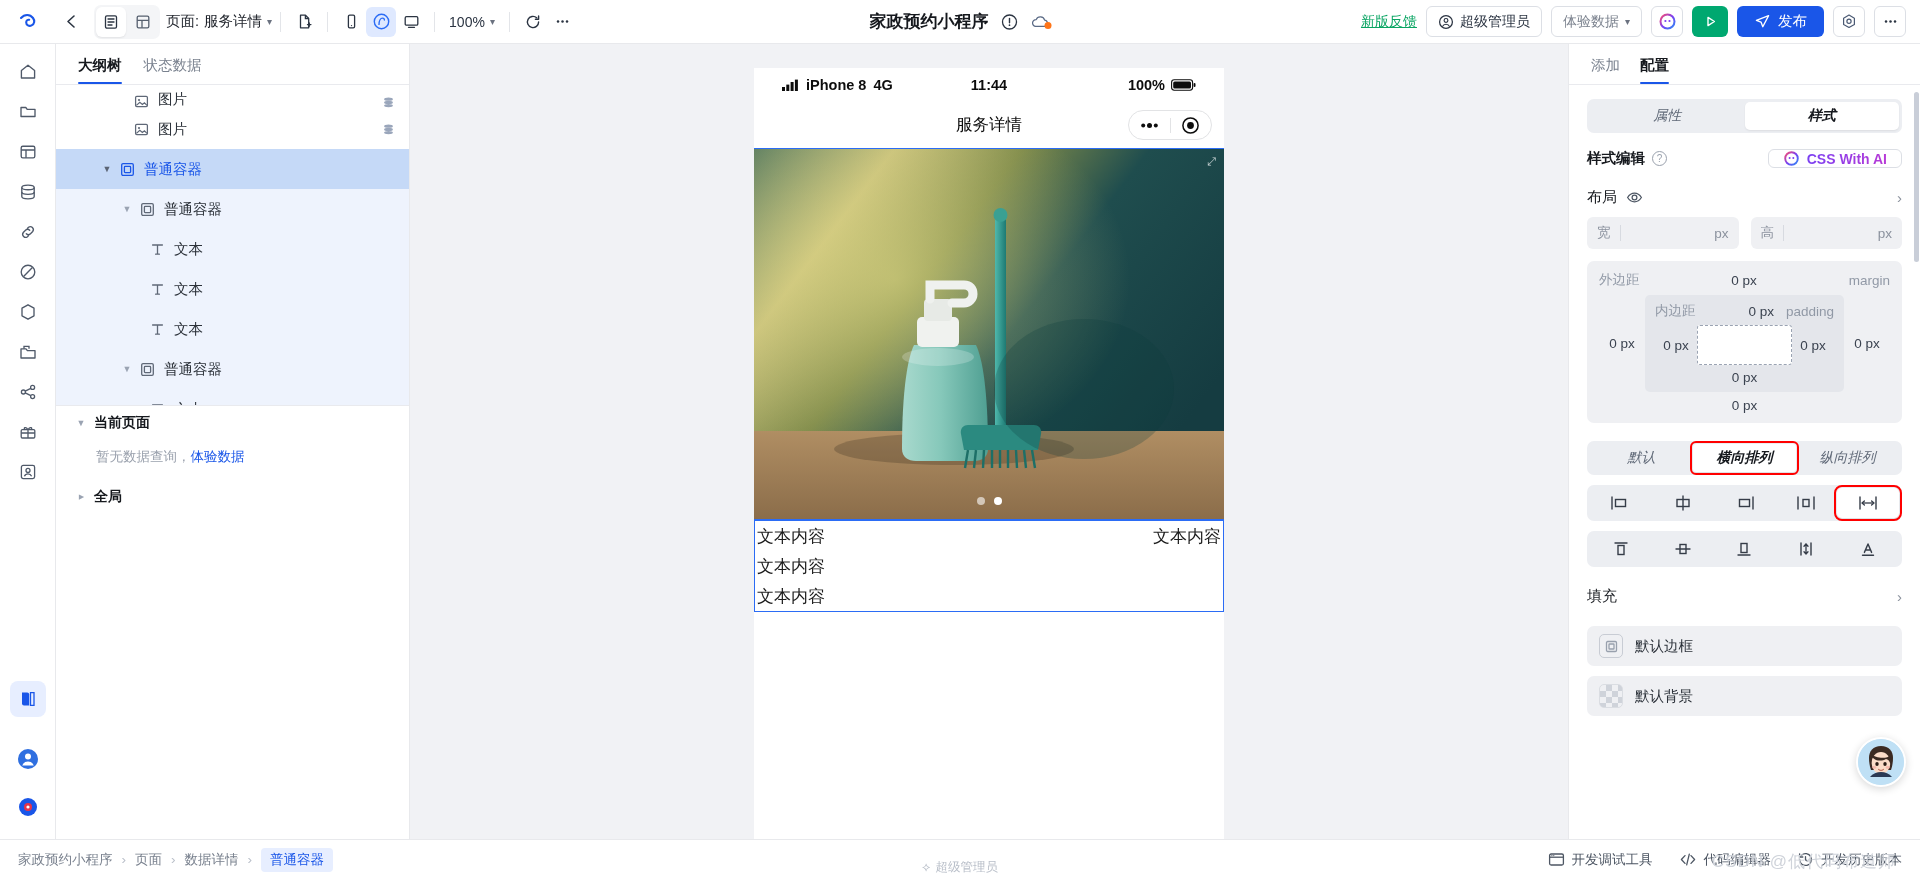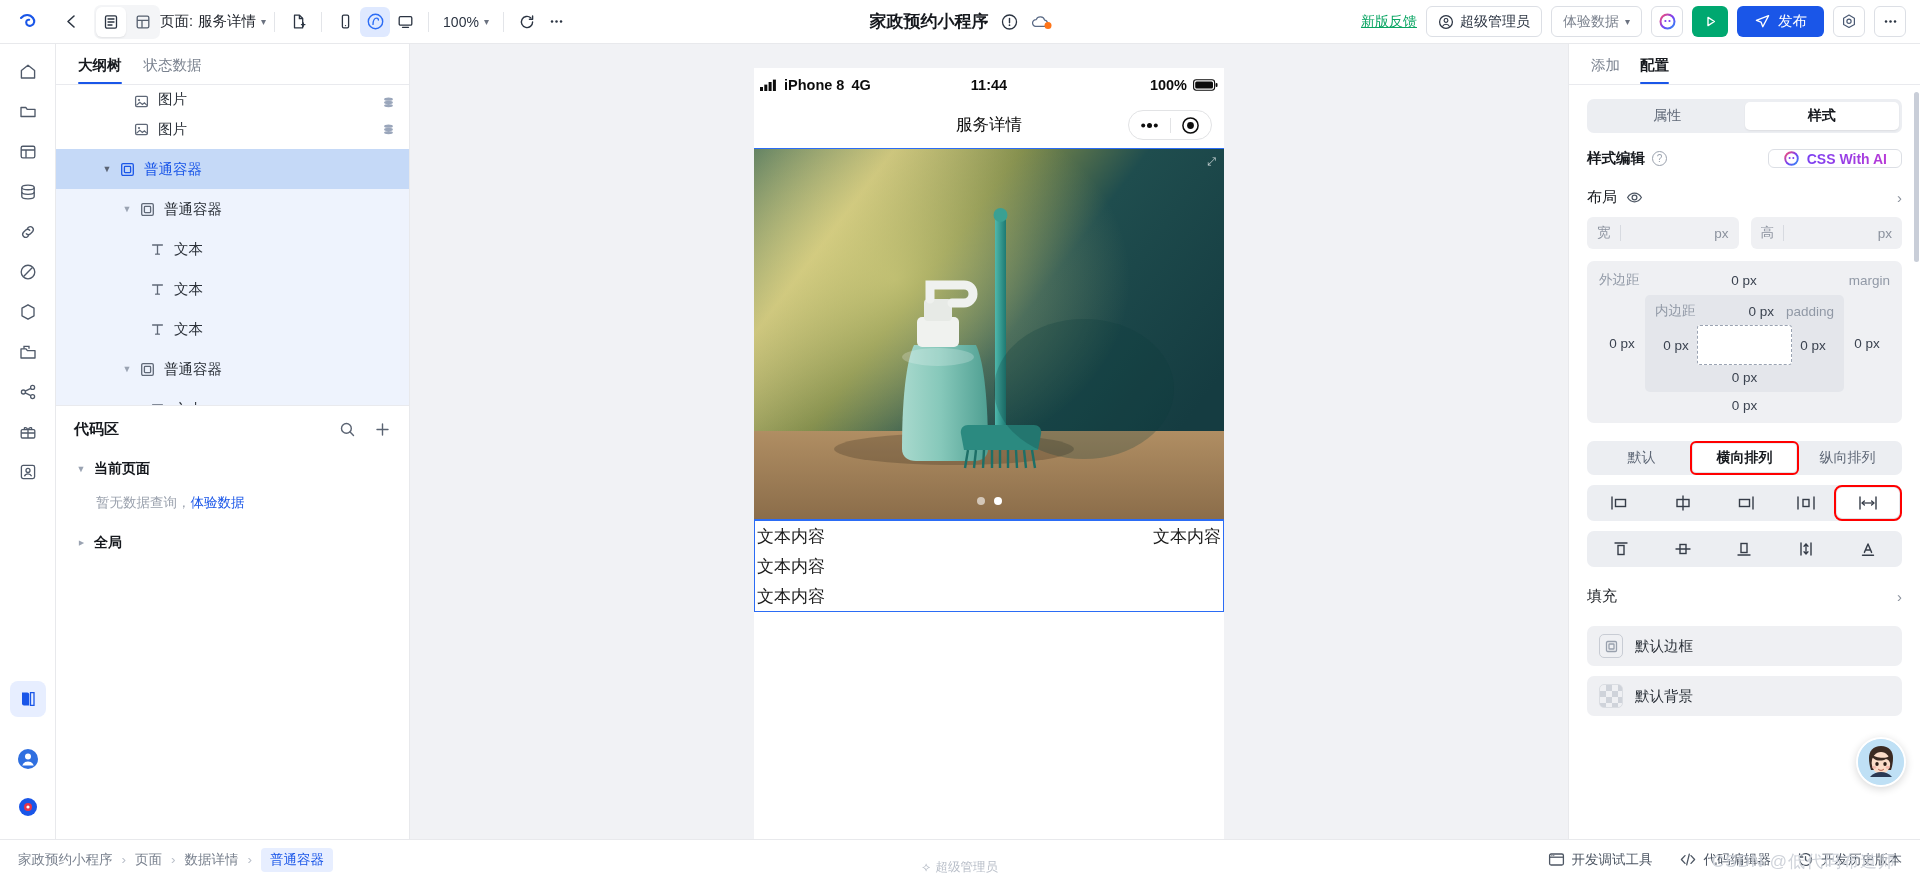--- a/index.html
+++ b/index.html
@@ -15,21 +15,21 @@
   .topbar {
     height: 44px; background: #ffffff; border-bottom: 1px solid #e8e9ec;
     display: flex; align-items: center; flex: 0 0 44px; position: relative;
   }
   .logo-cell { width: 56px; display: flex; align-items: center; justify-content: center; }
   .tb-ico { width: 30px; height: 30px; border-radius: 6px; display: flex;
             align-items: center; justify-content: center; color: #3d4757; cursor: pointer; }
   .tb-ico.active { background: #dfe9ff; color: #2b6cf5; }
   .tb-ico.softsel { background: #eef0f4; }
   .divider-v { width: 1px; height: 20px; background: #e3e5e9; margin: 0 8px; }
-  .page-label { font-size: 14.5px; color: #1d2129; display: flex; align-items: center; gap: 5px; cursor: pointer; white-space: nowrap; }
+  .page-label { font-size: 14.5px; color: #1d2129; margin-left: 6px; display: flex; align-items: center; gap: 5px; cursor: pointer; white-space: nowrap; }
   .page-label b { font-weight: 400; }
   .caret { font-size: 10px; color: #6b7280; }
   .zoom-pill { font-size: 14px; color: #2b3442; display: flex; align-items: center; gap: 5px; cursor: pointer; padding: 3px 6px; border-radius: 5px; }
   .app-title { position: absolute; left: 0; right: 0; margin: 0 auto; width: 360px;
                text-align: center; font-size: 17px; font-weight: 700; color: #15181d; pointer-events: none; }
   .title-wrap { position:absolute; left:50%; transform:translateX(-50%); display:flex; align-items:center; gap:12px; }
   .title-wrap .app-title { position: static; width: auto; pointer-events: auto; }
   .right-tools { margin-left: auto; display: flex; align-items: center; gap: 9px; padding-right: 14px; }
   .link-green { color: #0aa563; font-size: 14px; cursor: pointer; text-decoration: underline; }
   .pill-btn { height: 31px; border: 1px solid #dcdfe5; border-radius: 6px; background: #fff;
@@ -84,21 +84,21 @@
             padding-left: 16px; cursor: pointer; font-weight: 700; }
   .ca-row .tw { margin-right: 4px; }
   .ca-empty { font-size: 13.5px; color: #9aa1ad; padding: 8px 0 8px 40px; }
   .ca-empty a { color: #1a56e8; cursor: pointer; text-decoration: none; }
   .ca-row.plain { font-weight: 700; }
 
   
   .canvas { flex: 1; background: #f1f2f5; position: relative; display: flex;
             justify-content: center; min-width: 0; }
   .phone { width: 470px; background: #fff; margin-top: 24px; height: 792px; }
-  .statusbar { height: 34px; display: flex; align-items: center; padding: 0 6px; font-size: 14.5px;
+  .statusbar { height: 34px; display: flex; align-items: center; padding: 0 28px; font-size: 14.5px;
                color: #0d0d0d; font-weight: 700; }
   .sb-left { display: flex; align-items: center; gap: 7px; }
   .sb-time { position: absolute; left: 0; right: 0; text-align: center; font-weight: 700; pointer-events: none; }
   .sb-right { margin-left: auto; display: flex; align-items: center; gap: 6px; }
   .navbar { height: 46px; display: flex; align-items: center; justify-content: center; position: relative; }
   .nav-title { font-size: 16.5px; color: #0d0d0d; }
   .capsule { position: absolute; right: 12px; width: 84px; height: 30px; border: 1px solid #e2e3e5;
              border-radius: 16px; display: flex; align-items: center; }
   .cap-half { flex: 1; display: flex; align-items: center; justify-content: center; }
   .cap-div { width: 1px; height: 15px; background: #e2e3e5; }
@@ -114,21 +114,21 @@
              padding: 0 2px; height: 30px; font-size: 17px; color: #1b1b1b; }
   .txt-line { height: 30px; display: flex; align-items: center; font-size: 17px; color: #1b1b1b; padding-left: 2px; }
 
   
   .rightpanel { width: 352px; background: #fff; border-left: 1px solid #e8e9ec;
                 display: flex; flex-direction: column; min-height: 0; position: relative; }
   .rp-tabs { display: flex; gap: 20px; padding: 12px 22px 0 22px; height: 40px; }
   .seg { margin: 14px 18px 0 18px; height: 34px; background: #eceef2; border-radius: 7px;
          display: flex; padding: 3px; }
   .seg-item { flex: 1; display: flex; align-items: center; justify-content: center; font-size: 14px;
-              color: #5f6877; border-radius: 5px; cursor: pointer; }
+              color: #5f6877; border-radius: 5px; cursor: pointer; font-style: italic; }
   .seg-item.on { background: #fff; color: #16191e; font-weight: 700; box-shadow: 0 1px 2px rgba(0,0,0,.07); }
   .row-edit { display: flex; align-items: center; padding: 16px 18px 0 18px; }
   .row-edit .lbl { font-size: 14.5px; font-weight: 700; color: #16191e; }
   .qmark { width: 15px; height: 15px; border: 1.3px solid #9aa1ad; border-radius: 50%; color: #9aa1ad;
            font-size: 10px; display: inline-flex; align-items: center; justify-content: center; margin-left: 7px; }
   .css-ai { margin-left: auto; height: 19px; border: 1px solid #dcdfe5; border-radius: 6px;
             display: flex; align-items: center; gap: 7px; padding: 0 14px; cursor: pointer; }
   .css-ai span.t { font-size: 14px; font-weight: 700;
                    background: linear-gradient(90deg,#7a3ff2,#b83ad6); -webkit-background-clip: text;
                    background-clip: text; color: transparent; }
@@ -560,36 +560,20 @@
           <div class="tico">
             <svg width="15" height="15" viewBox="0 0 15 15">
                 <path d="M2.6 3h9.8M7.5 3v9.2M5.6 12.2h3.8" stroke="currentColor" stroke-width="1.3" stroke-linecap="round"></path>
               </svg>
           </div>
           <span style="margin-left:6px;">文本</span>
         </div>
       </div>
 
       <div class="codearea">
-        <div class="ca-head">
-          <div class="ca-title">代码区</div>
-          <div class="ca-actions">
-            <span>
-              <svg width="17" height="17" viewBox="0 0 17 17">
-                  <circle cx="7.4" cy="7.4" r="4.9" stroke="currentColor" stroke-width="1.4" fill="none"></circle>
-                  <path d="M11.1 11.1l3.4 3.4" stroke="currentColor" stroke-width="1.4" stroke-linecap="round"></path>
-                </svg>
-            </span>
-            <span>
-              <svg width="17" height="17" viewBox="0 0 17 17">
-                  <path d="M8.5 3v11M3 8.5h11" stroke="currentColor" stroke-width="1.4" stroke-linecap="round"></path>
-                </svg>
-            </span>
-          </div>
-        </div>
         <div class="ca-row">
           <span class="tw lite">▼</span>
           <span>当前页面</span>
         </div>
         <div class="ca-empty">
           <span>暂无数据查询，</span><a>体验数据</a>
         </div>
         <div class="ca-row plain" style="margin-top:6px;">
           <span class="tw lite" style="transform:rotate(-90deg);">▼</span>
           <span>全局</span>

